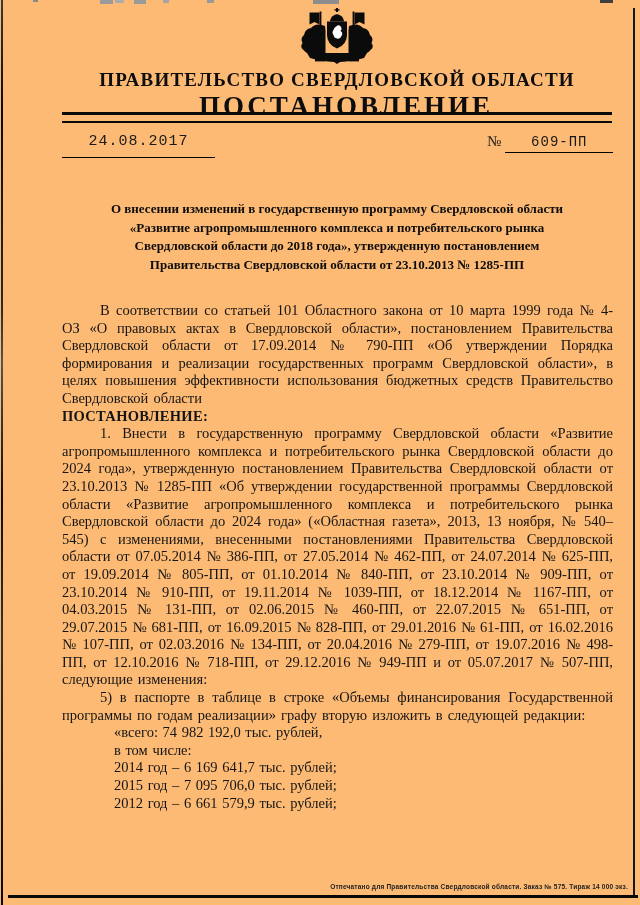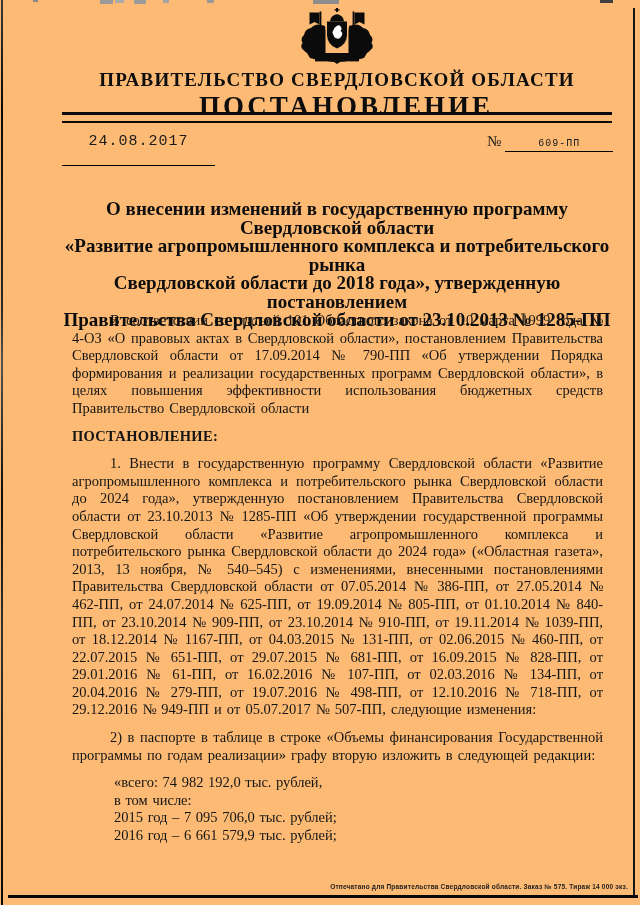--- a/index.html
+++ b/index.html
@@ -39,50 +39,50 @@
     text-align:center;font-weight:bold;font-size:27px;letter-spacing:3px;
     color:#0d0d0d;
   }
   .rule-double{
     position:absolute;left:62px;top:112px;width:550px;height:6px;
     border-top:3px solid #0a0a0a;border-bottom:2px solid #0a0a0a;
   }
   .date-field{
     position:absolute;left:62px;top:133px;width:153px;
     border-bottom:1.5px solid #000;
-    text-align:center;padding-bottom:15px;
+    text-align:center;padding-bottom:7px;
     font-family:"Liberation Mono","DejaVu Sans Mono",monospace;
     font-size:15px;letter-spacing:1px;color:#1a1a1a;
   }
   .num-field{
     position:absolute;left:487px;top:133px;
     font-size:15px;color:#1a1a1a;white-space:nowrap;
   }
   .num-sign{font-family:"Liberation Serif",serif;font-size:15px;}
   .num-value{
     display:inline-block;width:108px;margin-left:4px;
     border-bottom:1.5px solid #000;text-align:center;padding-bottom:2px;
     font-family:"Liberation Mono","DejaVu Sans Mono",monospace;
-    font-size:10px;letter-spacing:1px;
+    font-size:14px;letter-spacing:1px;
   }
   .city{
     position:absolute;left:62px;top:157px;width:550px;
     text-align:center;font-weight:bold;font-size:14.5px;color:#0f0f0f;
   }
   .title-block{
     position:absolute;left:56px;top:200px;width:562px;
-    text-align:center;font-weight:bold;font-size:19px;line-height:18.5px;
+    text-align:center;font-weight:bold;font-size:13px;line-height:18.5px;
     color:#0d0d0d;
   }
   .body-block{
     position:absolute;left:62px;top:302px;width:551px;
     font-size:14.5px;line-height:17.6px;text-align:justify;
     word-spacing:1.5px;color:#151515;
   }
-  .body-block p{margin:10px;text-indent:38px;}
+  .body-block p{margin:0;text-indent:38px;}
   .p-resolves{font-weight:bold;text-indent:0 !important;letter-spacing:0.3px;}
   .amount-line{padding-left:52px;text-align:left;word-spacing:1px;}
   .footer-note{
     position:absolute;left:0;top:883px;width:628px;
     text-align:right;
     font-family:"Liberation Sans","DejaVu Sans",sans-serif;
     font-size:6.5px;font-weight:bold;letter-spacing:0.2px;color:#1c1c1c;
   }
 </style>
 </head>
@@ -146,22 +146,23 @@
     <div>О внесении изменений в государственную программу Свердловской области</div>
     <div>«Развитие агропромышленного комплекса и потребительского рынка</div>
     <div>Свердловской области до 2018 года», утвержденную постановлением</div>
     <div>Правительства Свердловской области от 23.10.2013 № 1285-ПП</div>
   </div>
 
   <div class="body-block">
     <p>В соответствии со статьей 101 Областного закона от 10 марта 1999 года № 4-ОЗ «О правовых актах в Свердловской области», постановлением Правительства Свердловской области от 17.09.2014 № 790-ПП «Об утверждении Порядка формирования и реализации государственных программ Свердловской области», в целях повышения эффективности использования бюджетных средств Правительство Свердловской области</p>
     <p class="p-resolves">ПОСТАНОВЛЕНИЕ:</p>
     <p>1. Внести в государственную программу Свердловской области «Развитие агропромышленного комплекса и потребительского рынка Свердловской области до 2024 года», утвержденную постановлением Правительства Свердловской области от 23.10.2013 № 1285-ПП «Об утверждении государственной программы Свердловской области «Развитие агропромышленного комплекса и потребительского рынка Свердловской области до 2024 года» («Областная газета», 2013, 13 ноября, № 540–545) с изменениями, внесенными постановлениями Правительства Свердловской области от 07.05.2014 № 386-ПП, от 27.05.2014 № 462-ПП, от 24.07.2014 № 625-ПП, от 19.09.2014 № 805-ПП, от 01.10.2014 № 840-ПП, от 23.10.2014 № 909-ПП, от 23.10.2014 № 910-ПП, от 19.11.2014 № 1039-ПП, от 18.12.2014 № 1167-ПП, от 04.03.2015 № 131-ПП, от 02.06.2015 № 460-ПП, от 22.07.2015 № 651-ПП, от 29.07.2015 № 681-ПП, от 16.09.2015 № 828-ПП, от 29.01.2016 № 61-ПП, от 16.02.2016 № 107-ПП, от 02.03.2016 № 134-ПП, от 20.04.2016 № 279-ПП, от 19.07.2016 № 498-ПП, от 12.10.2016 № 718-ПП, от 29.12.2016 № 949-ПП и от 05.07.2017 № 507-ПП, следующие изменения:</p>
-    <p>2) в паспорте в таблице в строке «Объемы финансирования Государственной программы по годам реализации» графу вторую изложить в следующей редакции:</p>
+    <p>5) в паспорте в таблице в строке «Объемы финансирования Государственной программы по годам реализации» графу вторую изложить в следующей редакции:</p>
     <div class="amount-line">«всего: 74 982 192,0 тыс. рублей,</div>
     <div class="amount-line">в том числе:</div>
+    <div class="amount-line">2014 год – 6 169 641,7 тыс. рублей;</div>
     <div class="amount-line">2015 год – 7 095 706,0 тыс. рублей;</div>
-    <div class="amount-line">2016 год – 6 661 579,9 тыс. рублей;</div>
+    <div class="amount-line">2012 год – 6 661 579,9 тыс. рублей;</div>
   </div>
 
   <div class="footer-note">Отпечатано для Правительства Свердловской области. Заказ № 575. Тираж 14 000 экз.</div>
 
 </div>
 
 </body></html>

